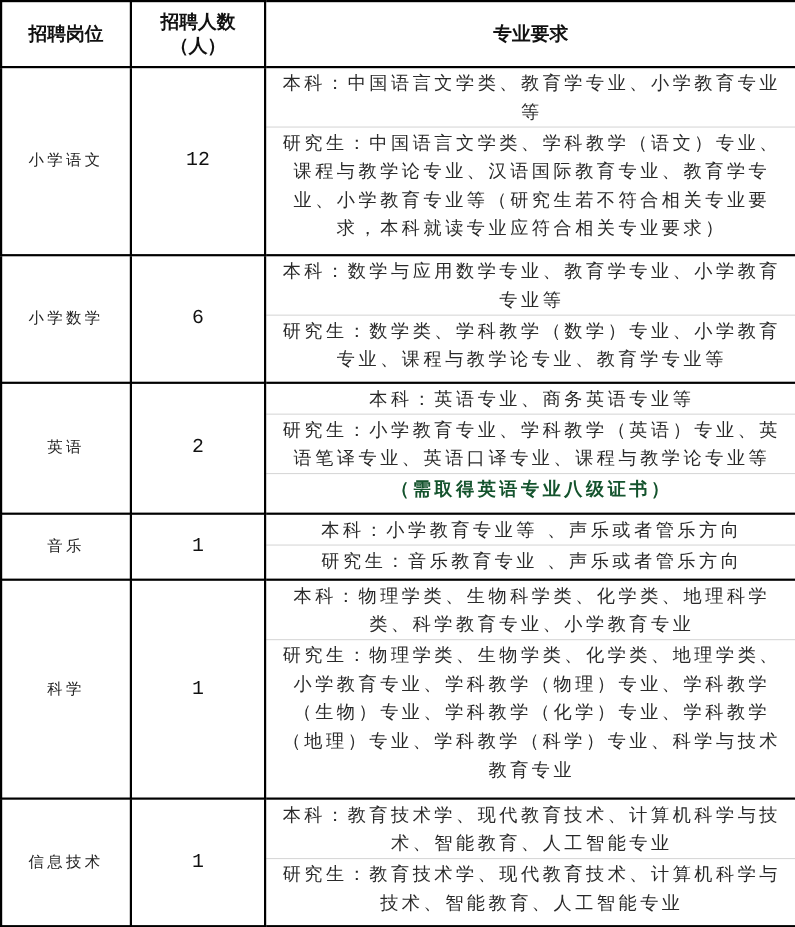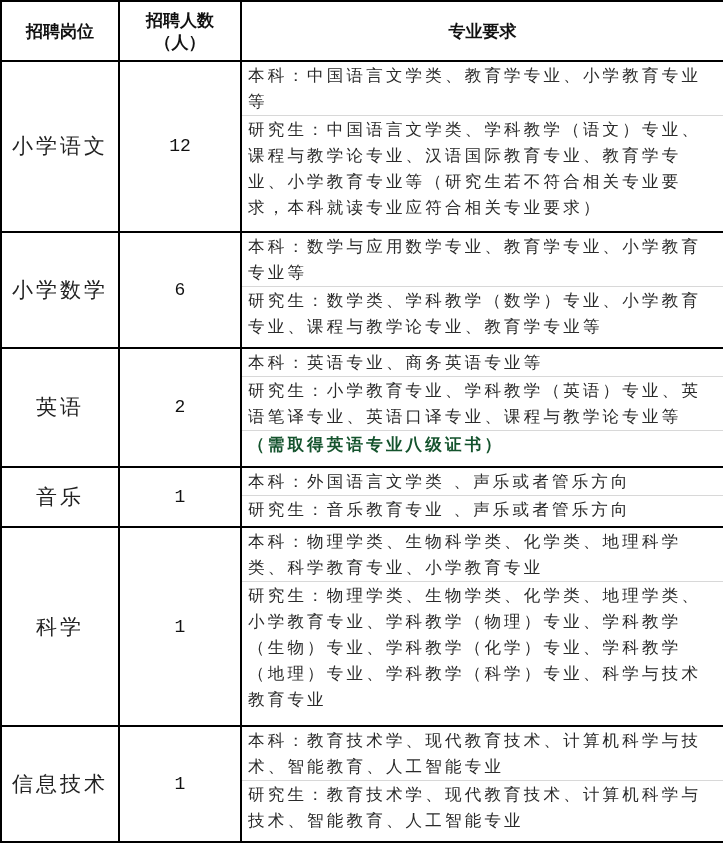--- a/index.html
+++ b/index.html
@@ -14,26 +14,26 @@
       border: 2px solid #000; padding: 0; vertical-align: middle;
     }
     .tbl th {
       font-weight: bold; font-size: 17px; text-align: center; line-height: 22px;
       color: #111;
     }
     .col-pos { width: 118px; }
     .col-num { width: 122px; }
     .col-req { width: 483px; }
     .pos {
-      text-align: center; font-size: 21px; letter-spacing: 3px; color: #222;
+      text-align: center; font-size: 14px; letter-spacing: 3px; color: #222;
     }
     .num {
       text-align: center; font-size: 18px; font-family: Liberation Mono, monospace; color: #111;
     }
-    .req { vertical-align: top !important; }
+    .req { vertical-align: top !important; text-align: center; }
     .sub {
       font-size: 16.5px; line-height: 26px; letter-spacing: 3.2px;
       padding: 1px 4px 0 6px; color: #2a2a2a;
       word-break: break-all;
     }
     .sub + .sub { border-top: 1.5px solid #d8d8d8; }
     .sub.bold { font-weight: bold; color: #14532d; }
   </style>
 </head>
 <body>
@@ -79,21 +79,21 @@
       <div class="sub">本科：英语专业、商务英语专业等</div>
       <div class="sub">研究生：小学教育专业、学科教学（英语）专业、英语笔译专业、英语口译专业、课程与教学论专业等</div>
       <div class="sub bold">（需取得英语专业八级证书）</div>
     </td>
   </tr>
 
   <tr style="height:54px">
     <td class="pos">音乐</td>
     <td class="num">1</td>
     <td class="req">
-      <div class="sub">本科：外国语言文学类 、声乐或者管乐方向</div>
+      <div class="sub">本科：小学教育专业等 、声乐或者管乐方向</div>
       <div class="sub">研究生：音乐教育专业 、声乐或者管乐方向</div>
     </td>
   </tr>
 
 
   <tr style="height:180px">
     <td class="pos">科学</td>
     <td class="num">1</td>
     <td class="req">
       <div class="sub">本科：物理学类、生物科学类、化学类、地理科学类、科学教育专业、小学教育专业</div>

